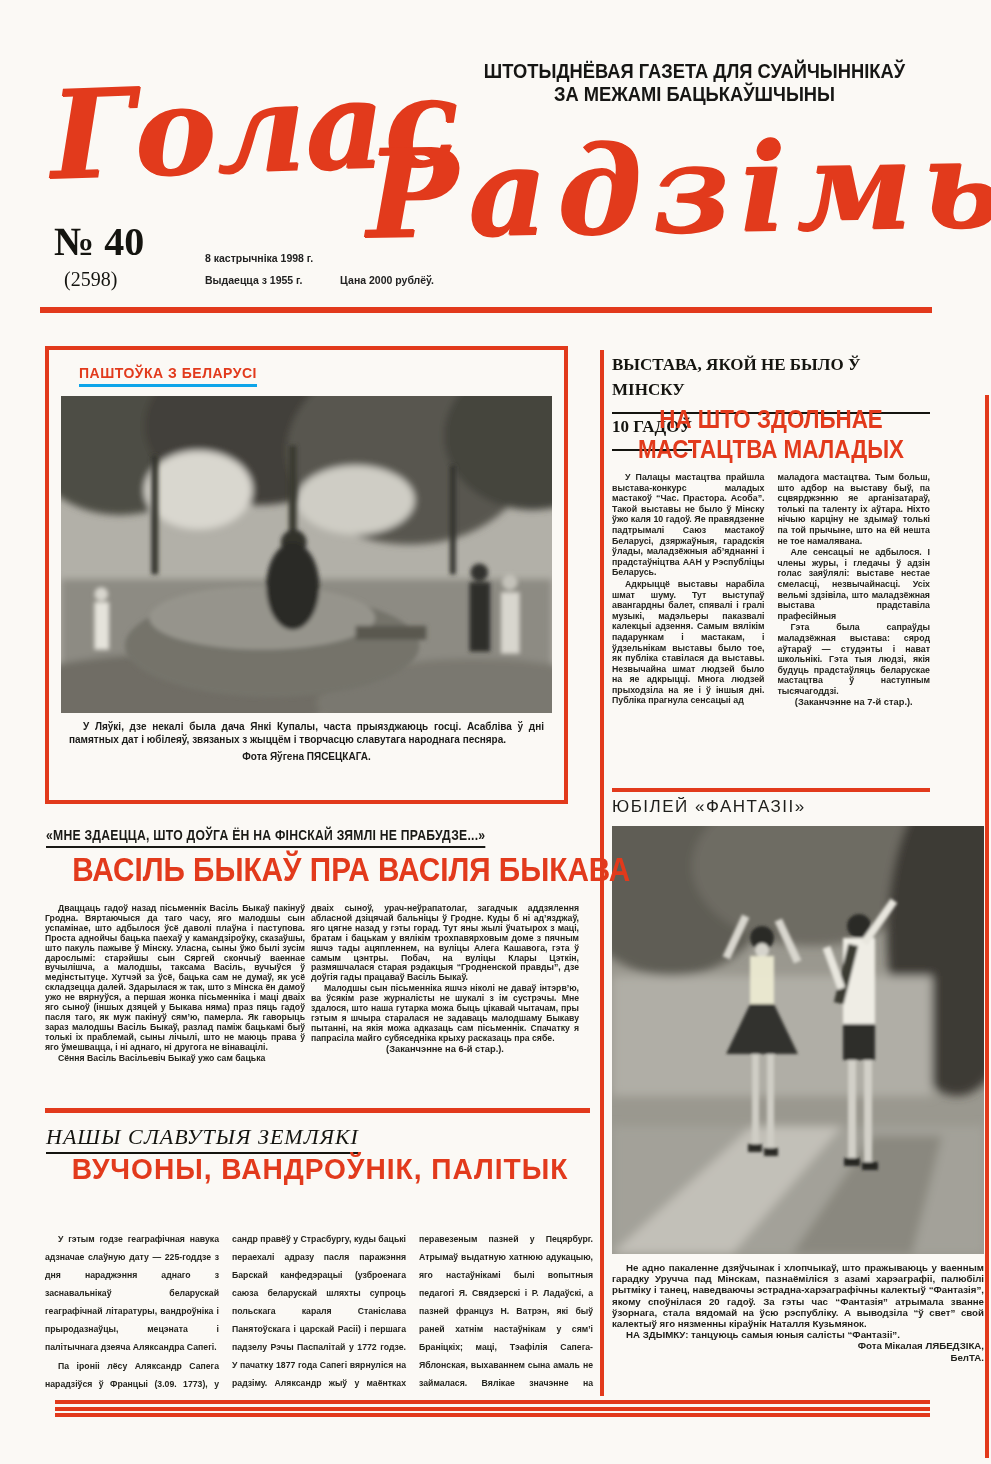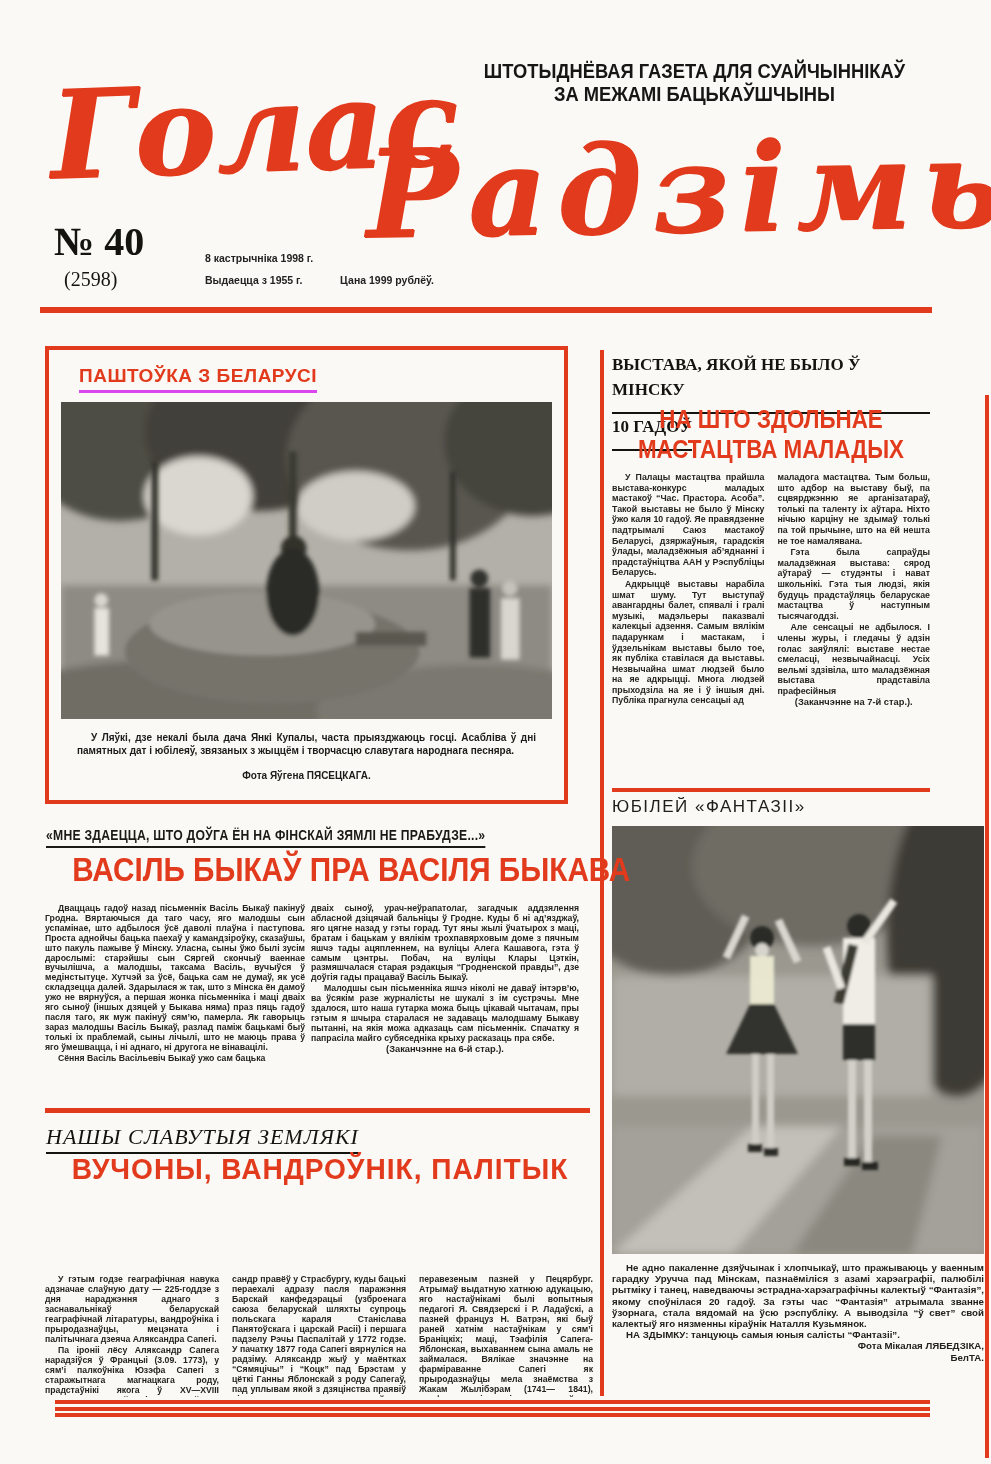--- a/index.html
+++ b/index.html
@@ -21,25 +21,25 @@
   #mh-price{left:340px;top:274px;}
   .redrule{background:#e23a1c;}
   
   .body-txt{font-size:8.8px;line-height:10.6px;font-weight:bold;color:#25251f;text-align:justify;}
   .body-txt p{margin:0 0 1px 0;text-indent:13px;}
   .body-txt p.cont{text-indent:0;}
   .more{text-align:center;font-weight:bold;font-size:9.3px;margin-top:10px;text-indent:0 !important;}
   .cols{display:flex;}
   
   #postcard{left:45px;top:346px;width:515px;height:450px;border:4px solid #e23a1c;background:#fbf9f5;}
-  #postcard-label{display:inline-block;margin:15px 0 0 30px;color:#e23a1c;font-size:19px;font-weight:bold;
-                  letter-spacing:.5px;border-bottom:3px solid #d946ef;padding-bottom:3px;}
+  #postcard-label{display:inline-block;margin:15px 0 0 30px;color:#e23a1c;font-size:14px;font-weight:bold;
+                  letter-spacing:.5px;border-bottom:3px solid #0ea5e9;padding-bottom:3px;}
   #postcard-photo{display:block;margin:9px auto 0 auto;width:491px;height:317px;}
   #postcard-caption{margin:7px 16px 0 16px;font-size:10px;line-height:13px;font-weight:bold;text-align:justify;}
-  #postcard-caption .cap{text-indent:14px;margin:12px;}
+  #postcard-caption .cap{text-indent:14px;margin:4px;}
   #postcard-credit{text-align:center;font-weight:bold;font-size:10px;margin:1px 0 0 0;}
   
   #vrule{left:600px;top:350px;width:4px;height:1046px;}
   #rightrule{left:985px;top:395px;width:4px;height:1063px;}
   #toprule{left:40px;top:307px;width:892px;height:6px;}
   #exh-rule{left:612px;top:788px;width:318px;height:4px;}
   #bykau-rule{left:45px;top:1108px;width:545px;height:5px;}
   .stripe{left:55px;width:875px;height:4px;}
   
   #exh-kicker{left:612px;top:352px;width:318px;font-family:"Liberation Serif",serif;font-weight:bold;
@@ -67,38 +67,38 @@
   #bykau-cols .body-txt{font-size:8.7px;line-height:9.9px;}
   #bykau-cols .col1{width:260px;}
   #bykau-cols .col2{width:268px;}
   
   #sap-kicker{left:46px;top:1124px;font-family:"Liberation Serif",serif;font-style:italic;font-size:22px;
               letter-spacing:1px;color:#14140f;border-bottom:2px solid #14140f;padding-bottom:2px;}
   #sap-headline{left:45px;top:1153px;width:550px;text-align:center;color:#e23a1c;font-weight:bold;
                 font-size:29px;letter-spacing:1px;transform:scaleX(.97);transform-origin:center top;white-space:nowrap;}
   #sap-cols{left:45px;top:1230px;width:550px;height:167px;overflow:hidden;gap:13px;}
   #sap-cols .col{width:174px;}
-  #sap-cols .body-txt{font-size:8.7px;line-height:10px;margin-top:44px;}
+  #sap-cols .body-txt{font-size:8.7px;line-height:18px;}
 </style>
 </head>
 <body>
 
 <div id="page">
 
   <div class="abs" id="tagline">
     <div>ШТОТЫДНЁВАЯ ГАЗЕТА ДЛЯ СУАЙЧЫННІКАЎ</div>
     <div>ЗА МЕЖАМІ БАЦЬКАЎШЧЫНЫ</div>
   </div>
   <div class="abs logo-word" id="logo1">Голас</div>
   <div class="abs logo-word" id="logo2">Радзімы</div>
   <div class="abs" id="issue-no">№ 40</div>
   <div class="abs" id="issue-serial">(2598)</div>
   <div class="abs mh-small" id="mh-date">8 кастрычніка 1998 г.</div>
   <div class="abs mh-small" id="mh-since">Выдаецца з 1955 г.</div>
-  <div class="abs mh-small" id="mh-price">Цана 1999 рублёў.</div>
+  <div class="abs mh-small" id="mh-price">Цана 2000 рублёў.</div>
   <div class="abs redrule" id="toprule"></div>
 
   <div class="abs" id="postcard">
     <span id="postcard-label">ПАШТОЎКА З БЕЛАРУСІ</span>
     <svg id="postcard-photo" viewBox="0 0 500 320" preserveAspectRatio="none">
       <defs>
           <filter id="b1">
             <feGaussianBlur stdDeviation="4"></feGaussianBlur>
           </filter>
           <filter id="b2">
@@ -151,22 +151,22 @@
     <div>НА ШТО ЗДОЛЬНАЕ</div>
     <div>МАСТАЦТВА МАЛАДЫХ</div>
   </div>
   <div class="abs cols" id="exh-cols">
     <div class="col body-txt">
       <p>У Палацы мастацтва прайшла выстава-конкурс маладых мастакоў “Час. Прастора. Асоба”. Такой выставы не было ў Мінску ўжо каля 10 гадоў. Яе правядзенне падтрымалі Саюз мастакоў Беларусі, дзяржаўныя, гарадскія ўлады, маладзёжныя аб’яднанні і прадстаўніцтва ААН у Рэспубліцы Беларусь.</p>
       <p>Адкрыццё выставы нарабіла шмат шуму. Тут выступаў авангардны балет, спявалі і гралі музыкі, мадэльеры паказвалі калекцыі адзення. Самым вялікім падарункам і мастакам, і ўдзельнікам выставы было тое, як публіка ставілася да выставы. Незвычайна шмат людзей было на яе адкрыцці. Многа людзей прыходзіла на яе і ў іншыя дні. Публіка прагнула сенсацыі ад</p>
     </div>
     <div class="col body-txt">
       <p class="cont">маладога мастацтва. Тым больш, што адбор на выставу быў, па сцвярджэнню яе арганізатараў, толькі па таленту іх аўтара. Ніхто нічыю карціну не здымаў толькі па той прычыне, што на ёй нешта не тое намалявана.</p>
+      <p>Але сенсацыі не адбылося. І члены журы, і гледачы ў адзін голас заяўлялі: выставе нестае смеласці, незвычайнасці. Усіх вельмі здзівіла, што маладзёжная выстава прадставіла прафесійныя</p>
       <p>Гэта была сапраўды маладзёжная выстава: сярод аўтараў — студэнты і нават школьнікі. Гэта тыя людзі, якія будуць прадстаўляць беларускае мастацтва ў наступным тысячагоддзі.</p>
-      <p>Але сенсацыі не адбылося. І члены журы, і гледачы ў адзін голас заяўлялі: выставе нестае смеласці, незвычайнасці. Усіх вельмі здзівіла, што маладзёжная выстава прадставіла прафесійныя</p>
       <p class="more">(Заканчэнне на 7-й стар.).</p>
     </div>
   </div>
   <div class="abs redrule" id="exh-rule"></div>
 
   <div class="abs" id="fant-label">ЮБІЛЕЙ «ФАНТАЗІІ»</div>
   <svg class="abs" id="fant-photo" viewBox="0 0 372 428" preserveAspectRatio="none">
     <defs>
         <filter id="b3">
           <feGaussianBlur stdDeviation="5"></feGaussianBlur>

